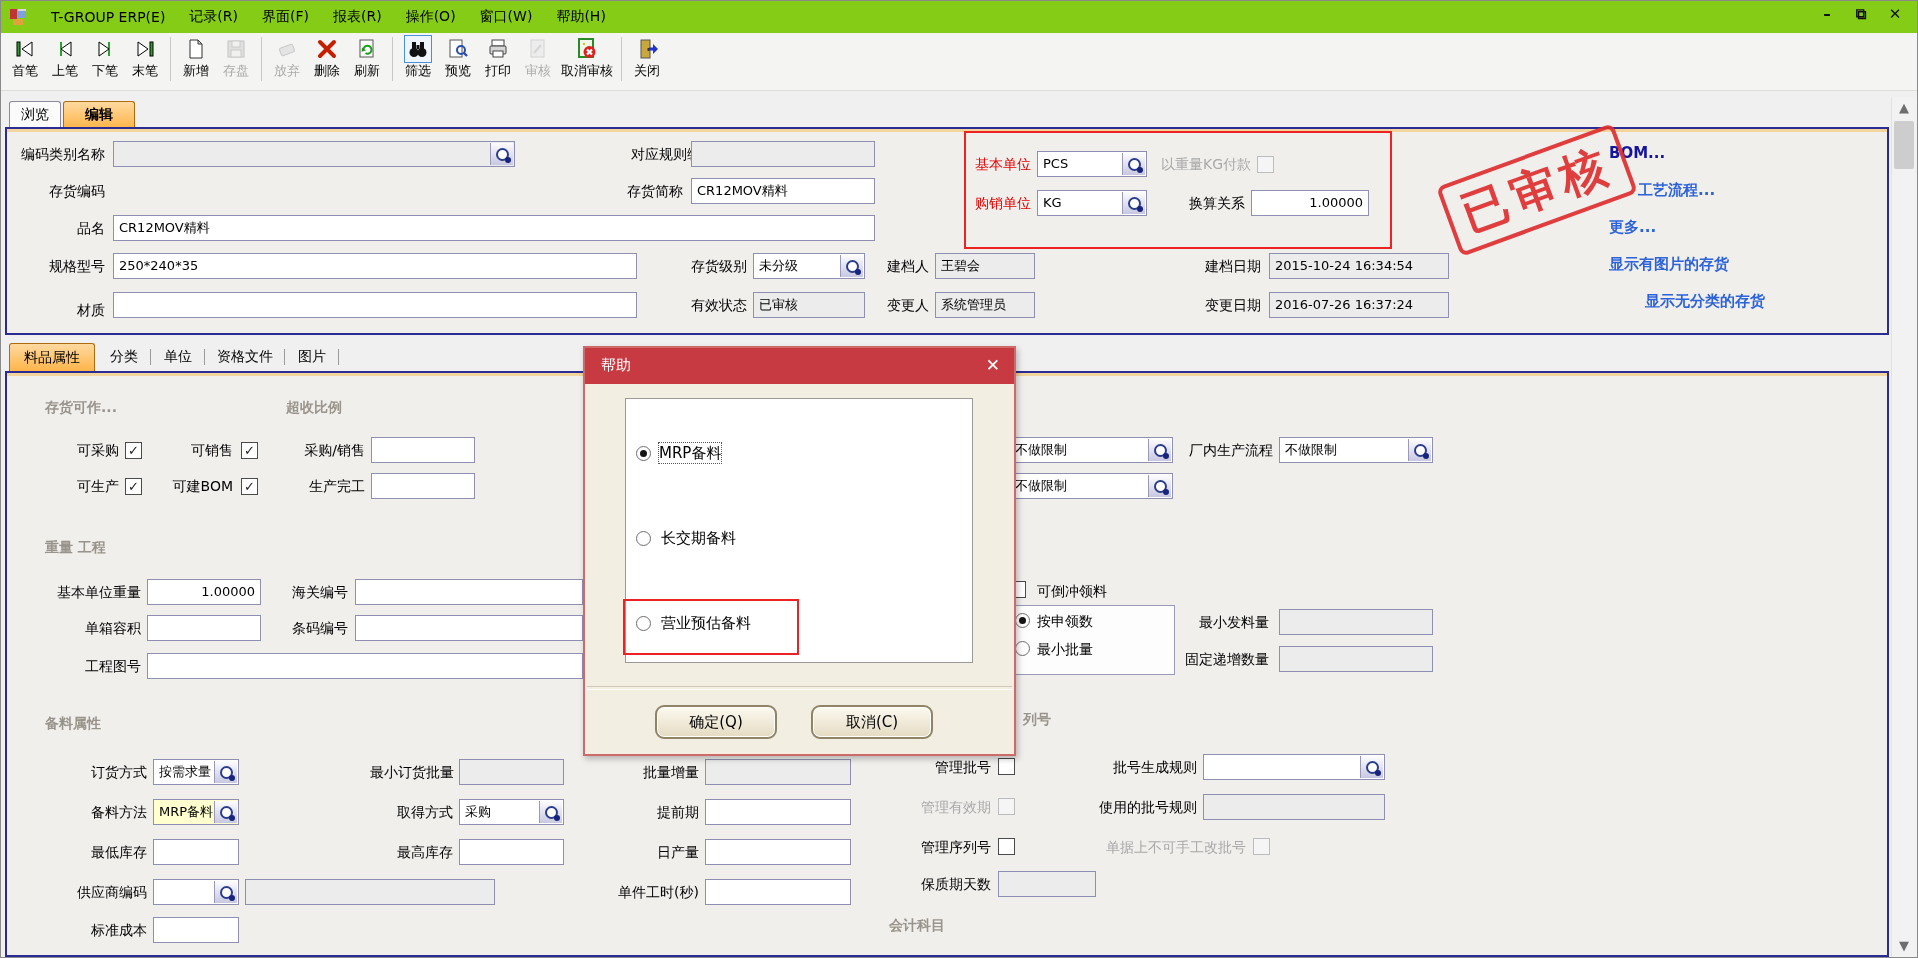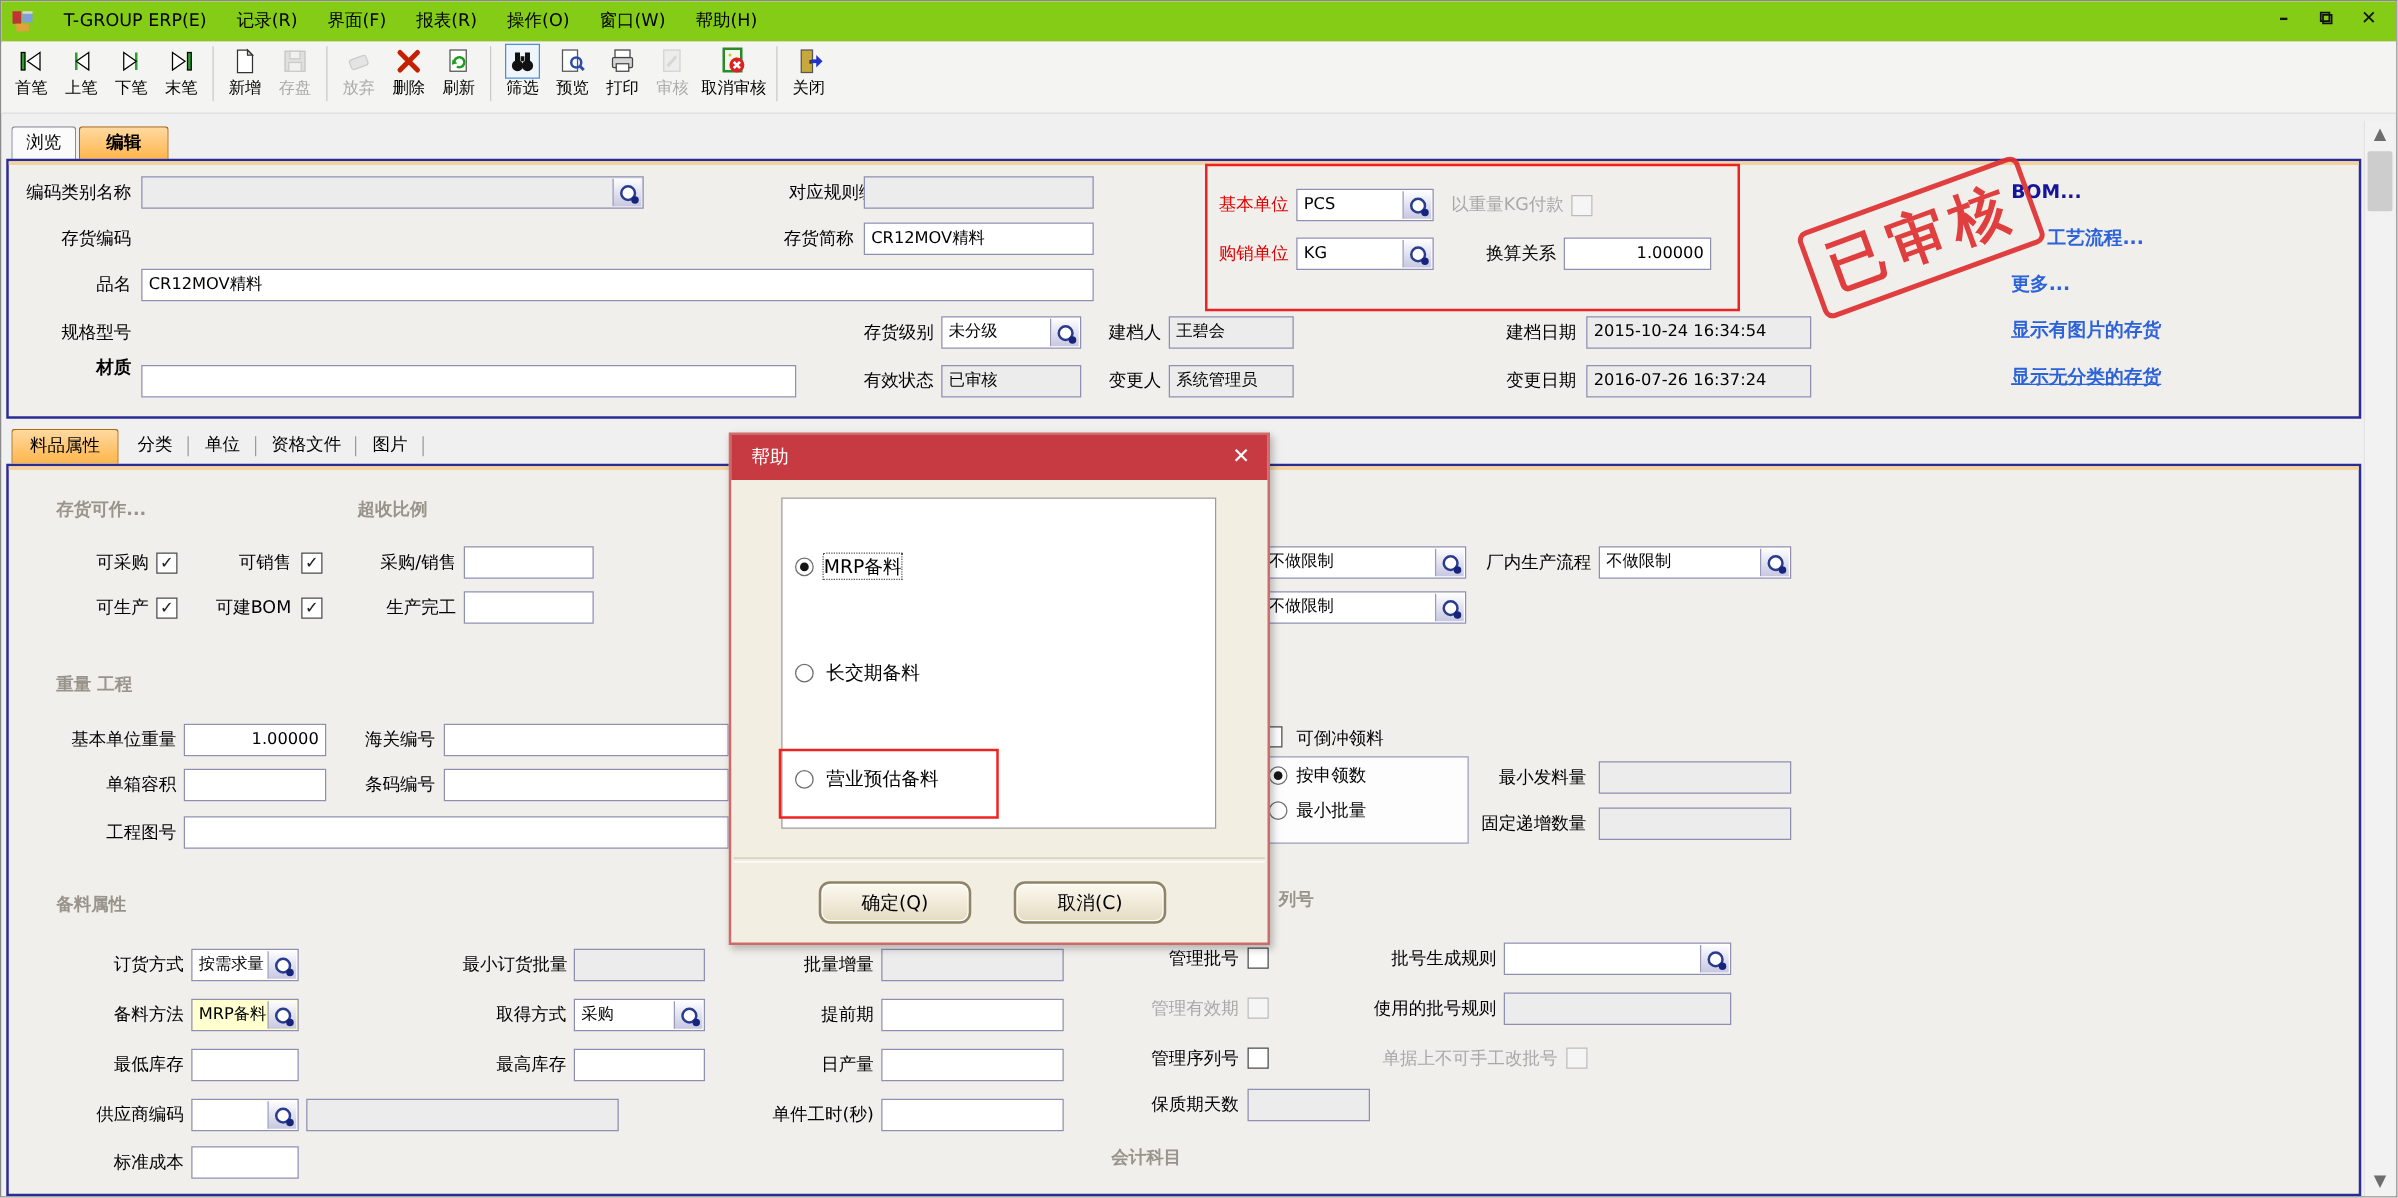--- a/index.html
+++ b/index.html
@@ -258,30 +258,31 @@
   <div class="fd ro" style="left:690px;top:140px;width:184px;"></div>
 
   <span class="lb" style="left:30px;top:177px;width:74px;">存货编码</span>
   <span class="lb" style="left:608px;top:177px;width:74px;">存货简称</span>
   <div class="fd" style="left:690px;top:177px;width:184px;">CR12MOV精料</div>
 
   <span class="lb" style="left:46px;top:214px;width:58px;">品名</span>
   <div class="fd" style="left:112px;top:214px;width:762px;">CR12MOV精料</div>
 
   <span class="lb" style="left:30px;top:252px;width:74px;">规格型号</span>
+  <div class="fd" style="left:112px;top:252px;width:524px;">250*240*35</div>
   <span class="lb" style="left:672px;top:252px;width:74px;">存货级别</span>
   <div class="fd lk" style="left:752px;top:252px;width:112px;"><span>未分级</span><span class="lkb">
         <i class="mag"></i>
       </span></div>
   <span class="lb" style="left:874px;top:252px;width:54px;">建档人</span>
   <div class="fd ro" style="left:934px;top:252px;width:100px;">王碧会</div>
   <span class="lb" style="left:1180px;top:252px;width:80px;">建档日期</span>
   <div class="fd ro" style="left:1268px;top:252px;width:180px;">2015-10-24 16:34:54</div>
 
-  <span class="lb" style="left:46px;top:280px;width:58px;font-weight:bold;">材质</span>
+  <span class="lb" style="left:46px;top:296px;width:58px;">材质</span>
   <div class="fd" style="left:112px;top:291px;width:524px;"></div>
   <span class="lb" style="left:672px;top:291px;width:74px;">有效状态</span>
   <div class="fd ro" style="left:752px;top:291px;width:112px;">已审核</div>
   <span class="lb" style="left:874px;top:291px;width:54px;">变更人</span>
   <div class="fd ro" style="left:934px;top:291px;width:100px;">系统管理员</div>
   <span class="lb" style="left:1180px;top:291px;width:80px;">变更日期</span>
   <div class="fd ro" style="left:1268px;top:291px;width:180px;">2016-07-26 16:37:24</div>
 
   <div class="redbox" style="left:963px;top:130px;width:424px;height:114px;"></div>
   <span class="lb red" style="left:966px;top:150px;width:64px;">基本单位</span>
@@ -295,21 +296,21 @@
         <i class="mag"></i>
       </span></div>
   <span class="lb" style="left:1178px;top:189px;width:66px;">换算关系</span>
   <div class="fd num" style="left:1250px;top:189px;width:118px;">1.00000</div>
 
   <div id="stamp">已审核</div>
   <span class="lnk" style="left:1608px;top:143px;color:#14149c;">BOM...</span>
   <span class="lnk" style="left:1608px;top:180px;margin-left:29px;">工艺流程...</span>
   <span class="lnk" style="left:1608px;top:217px;">更多...</span>
   <span class="lnk" style="left:1608px;top:254px;">显示有图片的存货</span>
-  <span class="lnk" style="left:1608px;top:291px;text-decoration:underline;">显示无分类的存货</span>
+  <span class="lnk" style="left:1644px;top:291px;">显示无分类的存货</span>
 
   <div class="dtab sel" style="left:8px;width:86px;">料品属性</div>
   <div class="dtab" style="left:100px;width:46px;">分类</div>
   <i class="dsep" style="left:149px;"></i>
   <div class="dtab" style="left:154px;width:46px;">单位</div>
   <i class="dsep" style="left:203px;"></i>
   <div class="dtab" style="left:208px;width:72px;">资格文件</div>
   <i class="dsep" style="left:283px;"></i>
   <div class="dtab" style="left:288px;width:46px;">图片</div>
   <i class="dsep" style="left:337px;"></i>

